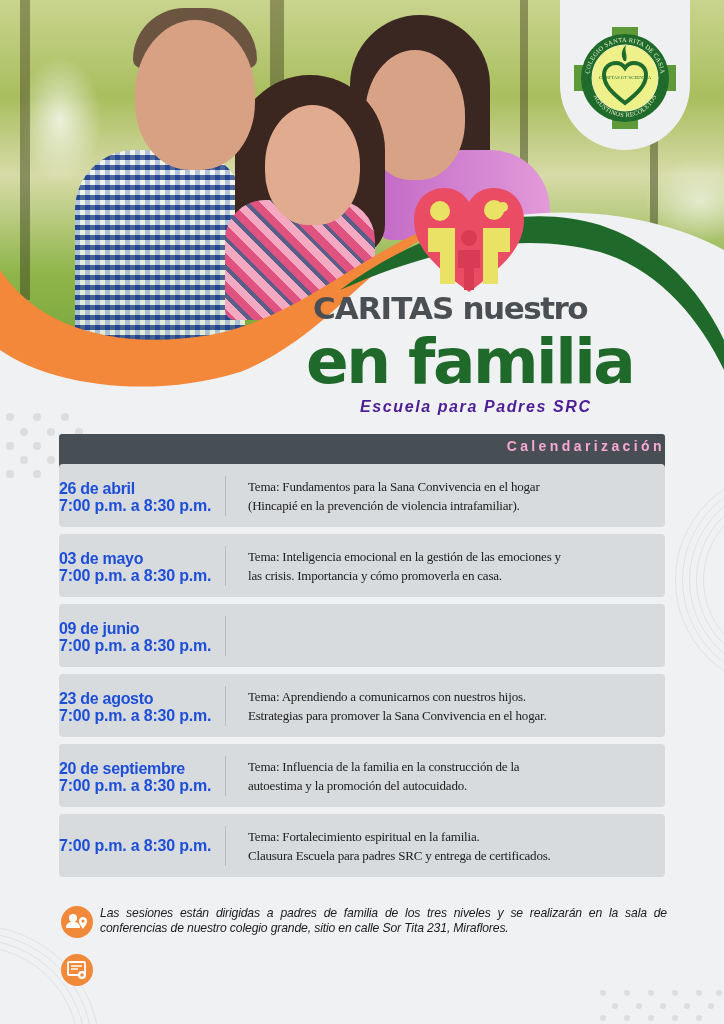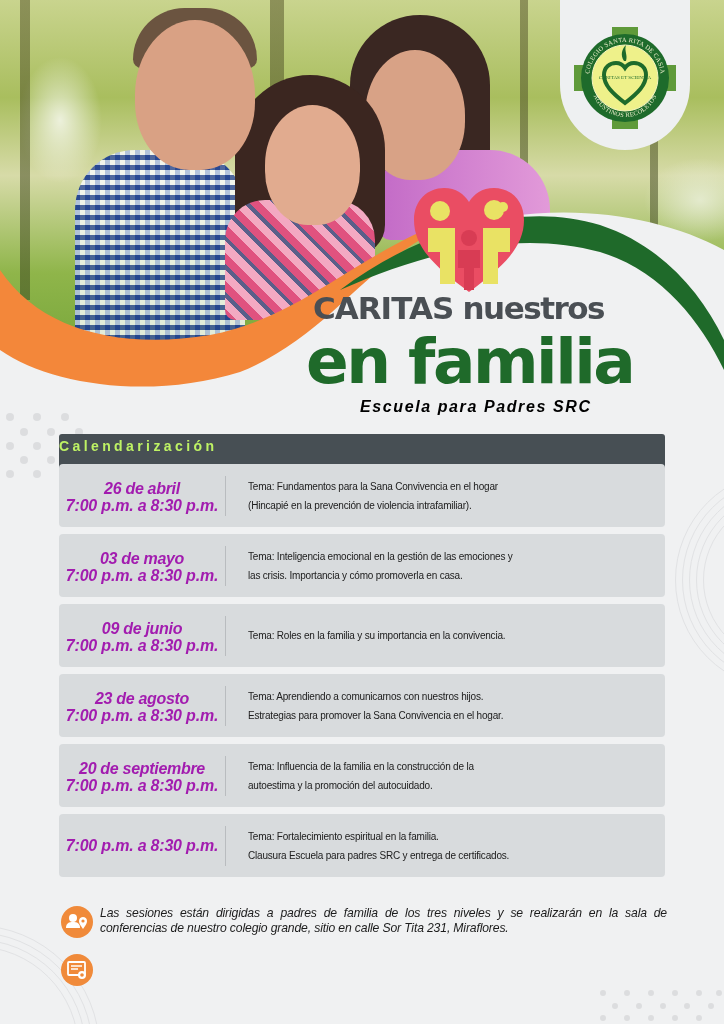--- a/index.html
+++ b/index.html
@@ -57,45 +57,45 @@
   }
   .title-1 .b { letter-spacing: -1px; }
   .title-2 {
     position: absolute; left: 306px; top: 327px; width: 340px;
     font-family: "DejaVu Sans", sans-serif; font-weight: bold;
     font-size: 63px; line-height: 70px; color: #1f6a2a; letter-spacing: -2.5px; white-space: nowrap;
   }
   .subtitle {
     position: absolute; left: 360px; top: 398px; width: 260px;
     font-family: "Liberation Sans", sans-serif; font-style: italic; font-weight: bold;
-    font-size: 16px; color: #000000; letter-spacing: 1.6px; white-space: nowrap;
+    font-size: 16px; color: #4c1d95; letter-spacing: 1.6px; white-space: nowrap;
   }
 
   
   .dots { position: absolute; }
   .dot { position: absolute; width: 8px; height: 8px; border-radius: 50%; background: #dcdddf; }
   .rings { position: absolute; border-radius: 50%; border: 1px solid #e1e2e4; }
 
   
   .cal-header {
     position: absolute; left: 59px; top: 434px; width: 606px; height: 36px;
     background: #474f54; border-radius: 3px;
-    color: #bef264; font-weight: bold; font-size: 14px; letter-spacing: 3.4px;
-    text-align: left; line-height: 24px;
+    color: #f9a8d4; font-weight: bold; font-size: 14px; letter-spacing: 3.4px;
+    text-align: right; line-height: 24px;
   }
   .rows { position: absolute; left: 59px; top: 464px; width: 606px; }
   .row {
     height: 63px; margin-bottom: 7px; background: #d8dbdd; border-radius: 4px;
     display: flex; align-items: center; position: relative;
   }
-  .date-col { width: 166px; text-align: center; color: #a21caf; font-style: italic; }
+  .date-col { width: 166px; color: #1d4ed8; }
   .date { font-weight: bold; font-size: 16px; line-height: 19px; letter-spacing: -0.3px; }
   .time { font-weight: bold; font-size: 16px; line-height: 15px; letter-spacing: -0.2px; }
   .divider { width: 1px; height: 40px; background: #b9bcbf; margin-left: 0; }
-  .topic { padding-left: 22px; font-size: 10px; line-height: 19px; color: #202020; letter-spacing: -0.2px; white-space: pre-line; }
+  .topic { padding-left: 22px; font-size: 13px; line-height: 19px; color: #202020; letter-spacing: -0.2px; white-space: pre-line; font-family: Liberation Serif, serif; }
 
   
   .note { position: absolute; left: 61px; width: 606px; display: flex; align-items: flex-start; }
   .note-icon { width: 32px; height: 32px; border-radius: 50%; background: #f08a3a; flex: none; position: relative; }
   .note-text { margin-left: 7px; font-style: italic; font-size: 12.2px; line-height: 15px; color: #1c1c1c; letter-spacing: -0.15px; text-align: justify; }
 </style>
 </head>
 <body>
 
 <div class="poster">
@@ -195,21 +195,21 @@
     <circle cx="84" cy="24" r="10" fill="#e9e264"></circle>
     <circle cx="93" cy="21" r="5" fill="#e9e264"></circle>
     <path d="M18,42 L45,42 L45,98 L30,98 L30,66 L18,66 Z" fill="#e9e264"></path>
     <path d="M73,42 L100,42 L100,66 L88,66 L88,98 L73,98 Z" fill="#e9e264"></path>
     <circle cx="59" cy="52" r="8" fill="#d83c54"></circle>
     <path d="M48,64 L70,64 L70,82 L64,82 L64,104 L54,104 L54,82 L48,82 Z" fill="#d83c54"></path>
   </svg>
 
   <div class="title-1">
     <span class="b">CARITAS</span>
-    <span>nuestros</span>
+    <span>nuestro</span>
   </div>
   <div class="title-2">en familia</div>
   <div class="subtitle">Escuela para Padres SRC</div>
 
   <div class="cal-header">Calendarización</div>
 
   <div class="rows">
     <div class="row">
       <div class="date-col">
         <div class="date">26 de abril</div>
@@ -227,21 +227,20 @@
       <div class="divider"></div>
       <div class="topic">Tema: Inteligencia emocional en la gestión de las emociones y
 las crisis. Importancia y cómo promoverla en casa.</div>
     </div>
     <div class="row">
       <div class="date-col">
         <div class="date">09 de junio</div>
         <div class="time">7:00 p.m. a 8:30 p.m.</div>
       </div>
       <div class="divider"></div>
-      <div class="topic">Tema: Roles en la familia y su importancia en la convivencia.</div>
     </div>
     <div class="row">
       <div class="date-col">
         <div class="date">23 de agosto</div>
         <div class="time">7:00 p.m. a 8:30 p.m.</div>
       </div>
       <div class="divider"></div>
       <div class="topic">Tema: Aprendiendo a comunicarnos con  nuestros hijos.
 Estrategias para promover la Sana Convivencia en el hogar.</div>
     </div>

